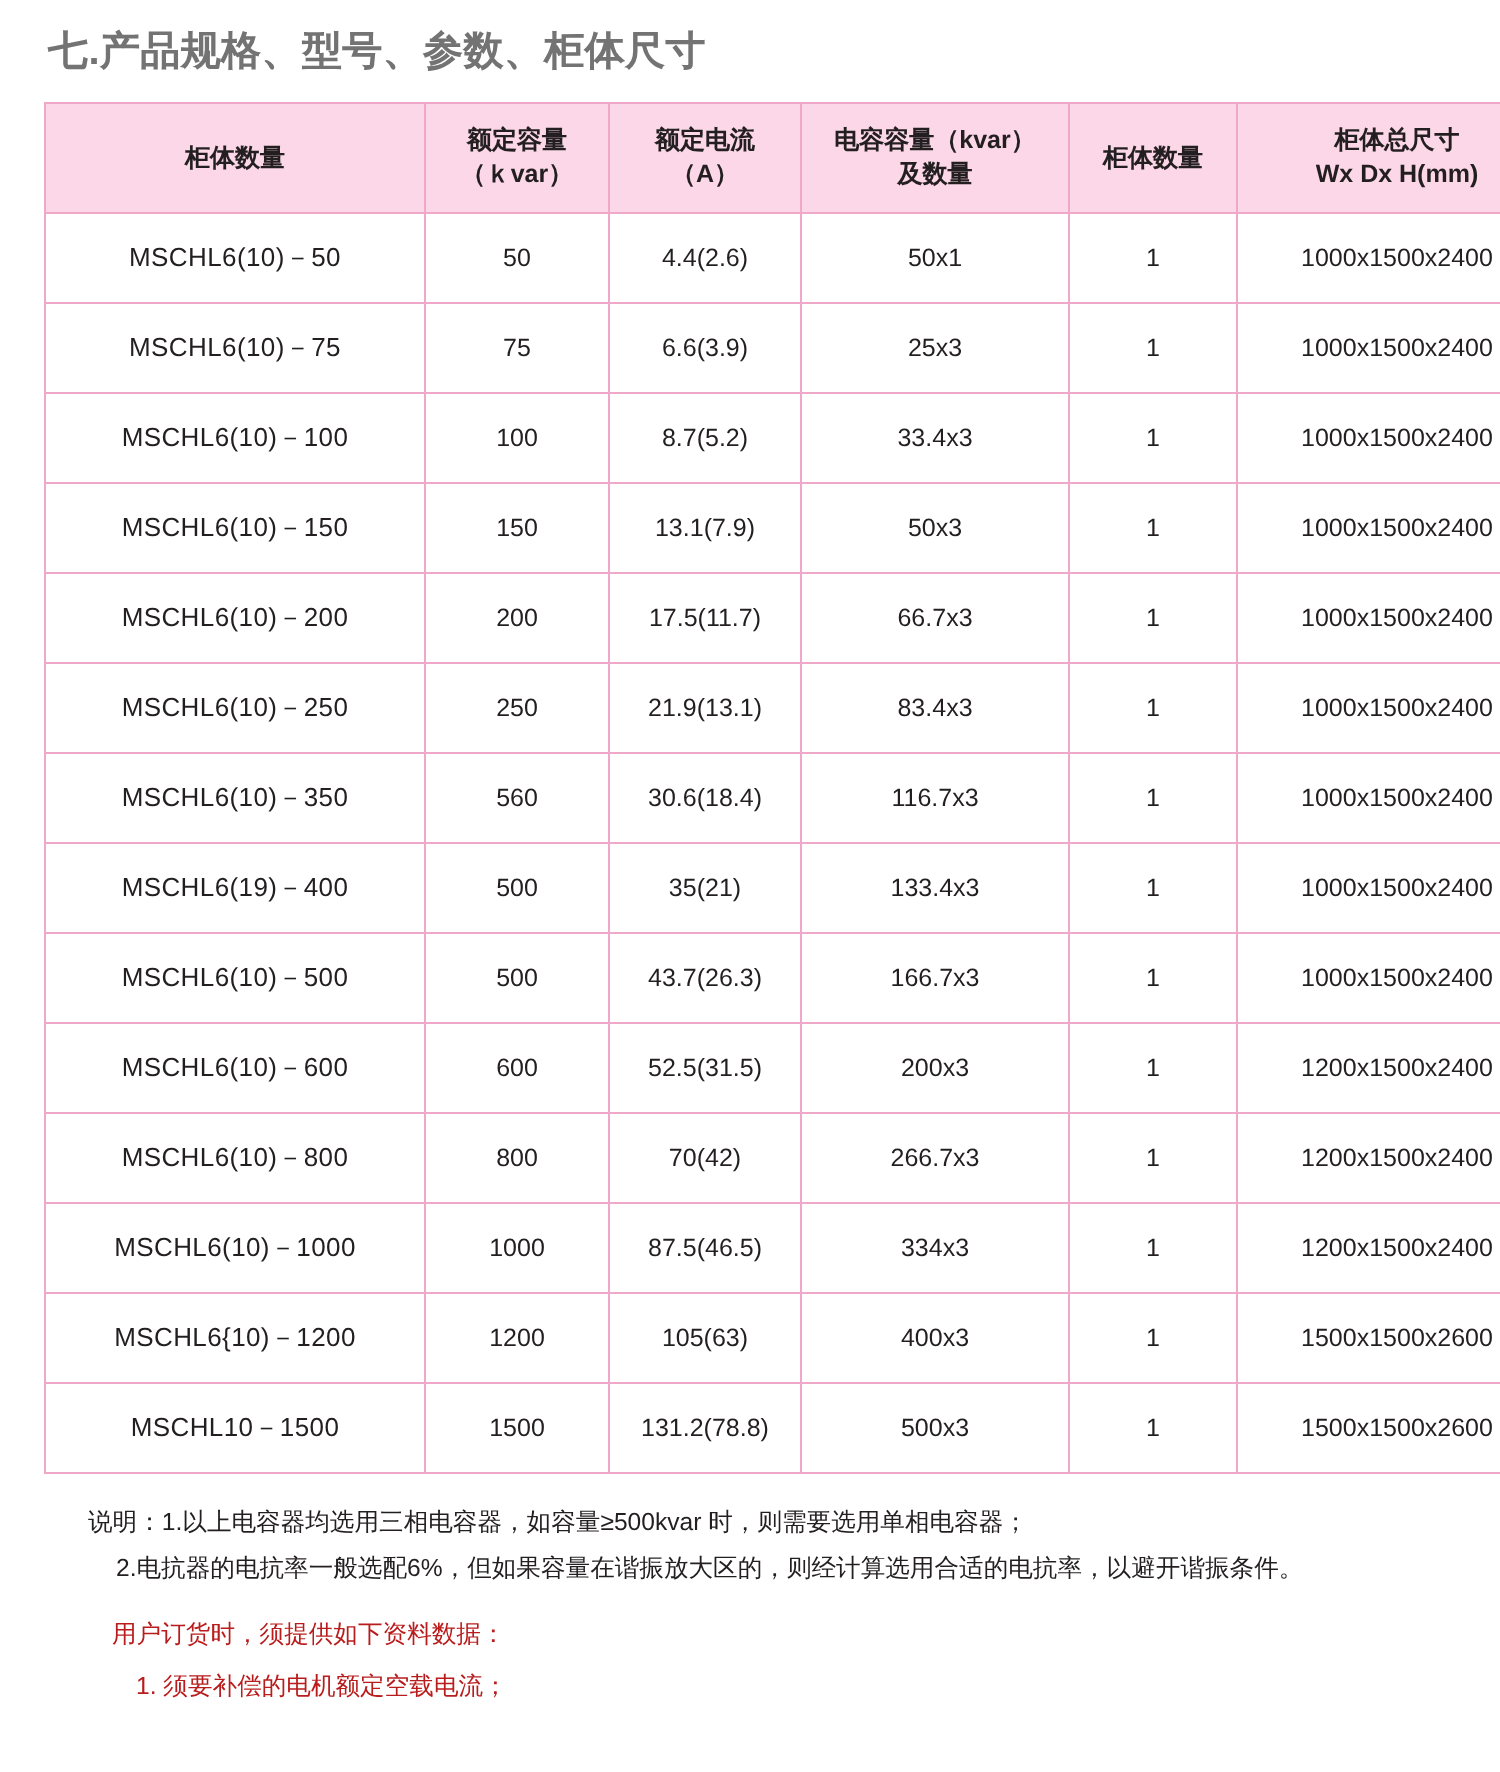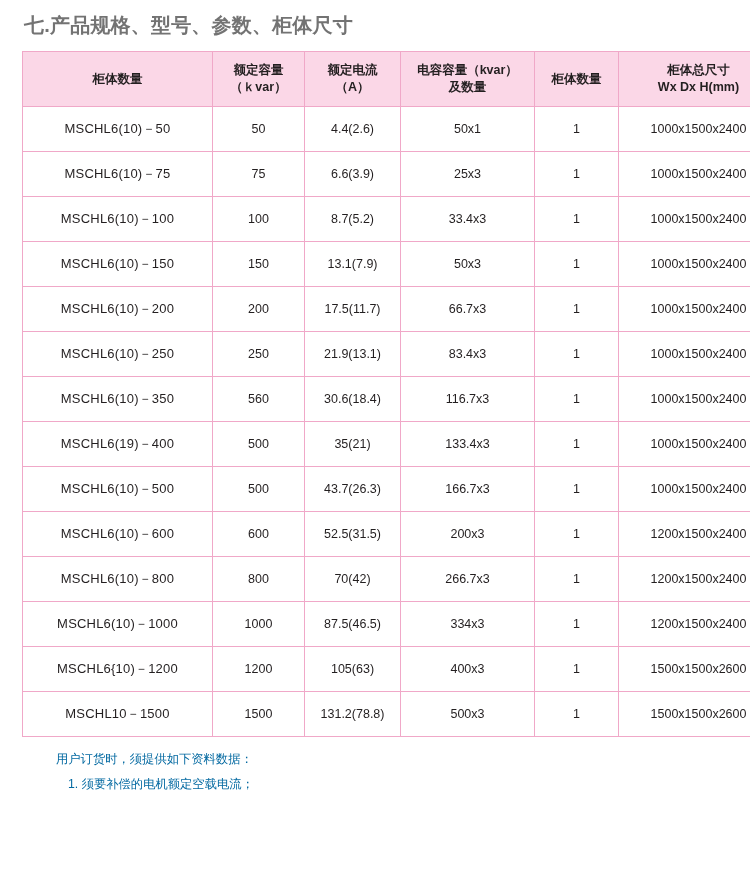--- a/index.html
+++ b/index.html
@@ -79,21 +79,21 @@
     white-space: nowrap;
   }
   .notes .note-line.indent {
     padding-left: 14px;
   }
 
   .order-list {
     margin-top: 10px;
     font-size: 12.3px;
     line-height: 2.05;
-    color: #0369a1;
+    color: #b91c1c;
     padding-left: 34px;
   }
   .order-intro {
     margin-bottom: 0px;
   }
   .order-item {
     padding-left: 12px;
   }
 </style>
 </head>
@@ -247,20 +247,24 @@
         <td class="model">MSCHL10－1500</td>
         <td>1500</td>
         <td>131.2(78.8)</td>
         <td>500x3</td>
         <td>1</td>
         <td>1500x1500x2600</td>
       </tr>
     </tbody>
   </table>
 
+  <div class="notes">
+    <div class="note-line">说明：1.以上电容器均选用三相电容器，如容量≥500kvar 时，则需要选用单相电容器；</div>
+    <div class="note-line indent">2.电抗器的电抗率一般选配6%，但如果容量在谐振放大区的，则经计算选用合适的电抗率，以避开谐振条件。</div>
+  </div>
 
 
   <div class="order-list">
     <div class="order-intro">用户订货时，须提供如下资料数据：</div>
     <div class="order-item">1. 须要补偿的电机额定空载电流；</div>
 
   </div>
 
 </div>
 

